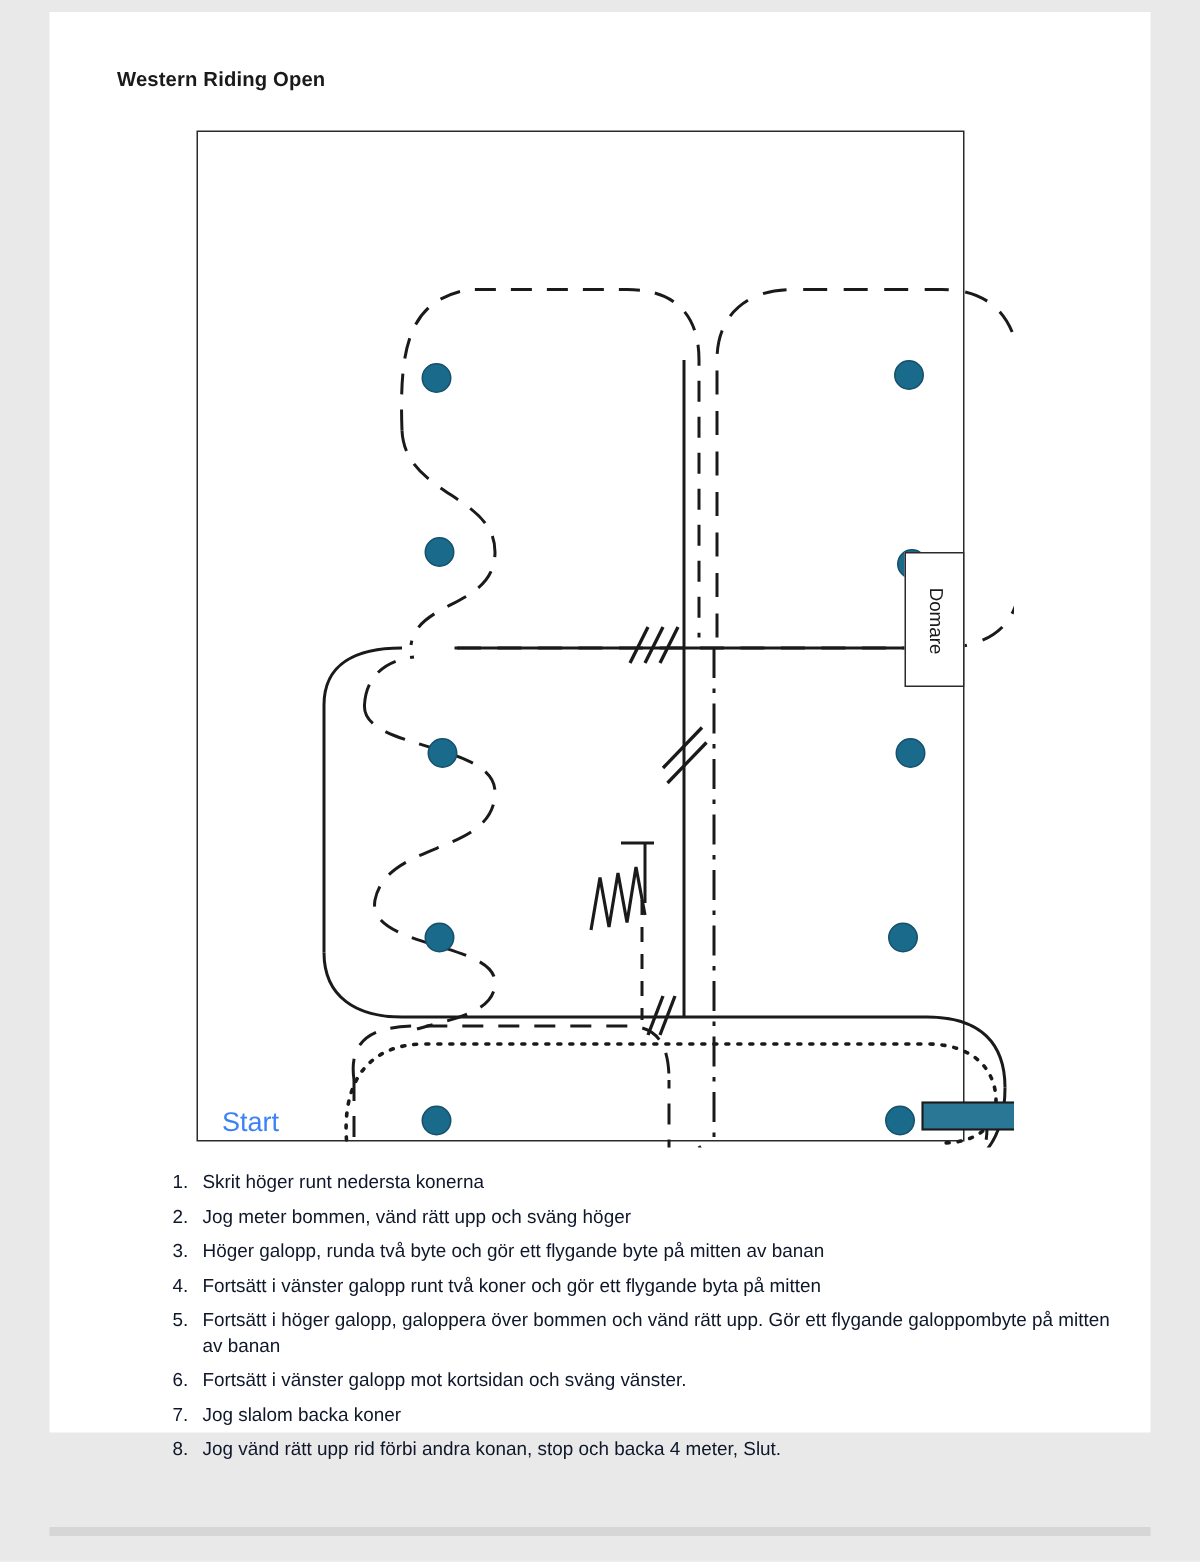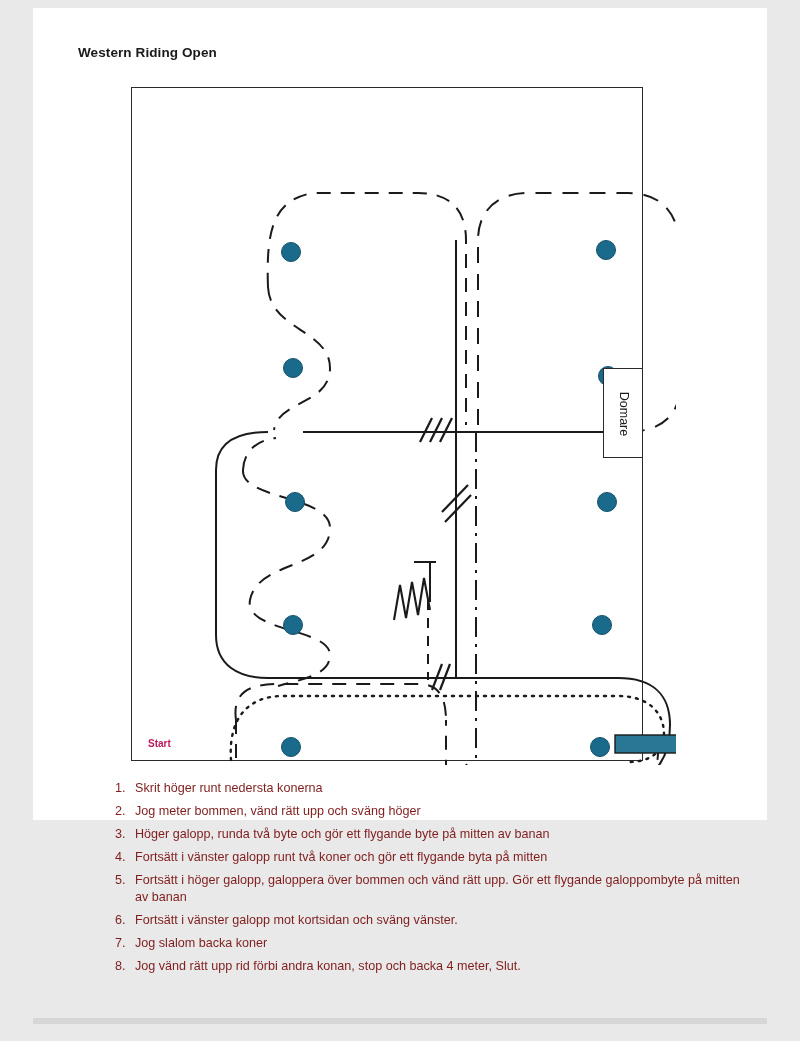--- a/index.html
+++ b/index.html
@@ -11,21 +11,21 @@
     width: 800px;
     height: 1041px;
     font-family: "Liberation Sans", sans-serif;
     overflow: hidden;
   }
   .page {
     position: absolute;
     left: 33px;
     top: 8px;
     width: 734px;
-    height: 812px;
+    height: 947px;
     background: #ffffff;
   }
   .page-shadow {
     position: absolute;
     left: 33px;
     top: 1018px;
     width: 734px;
     height: 6px;
     background: #d6d6d6;
   }
@@ -76,38 +76,37 @@
     display: flex;
     align-items: center;
     justify-content: center;
     font-size: 12.5px;
     color: #1a1a1a;
   }
   .start-label {
     position: absolute;
     left: 50px;
     top: 658px;
-    font-size: 10px;
-    color: #be185d;
-    font-weight: bold;
+    font-size: 18px;
+    color: #3b82f6;
   }
   svg.course {
     position: absolute;
     left: 0;
     top: 0;
     width: 578px;
     height: 685px;
   }
   .steps {
     position: absolute;
     left: 62px;
     top: 772px;
     width: 660px;
     font-size: 12.6px;
-    color: #7f1d1d;
+    color: #0f172a;
   }
   .steps ol {
     margin: 0;
     padding-left: 34px;
   }
   .steps li {
     margin-bottom: 6.5px;
     line-height: 1.32;
     padding-left: 6px;
   }

